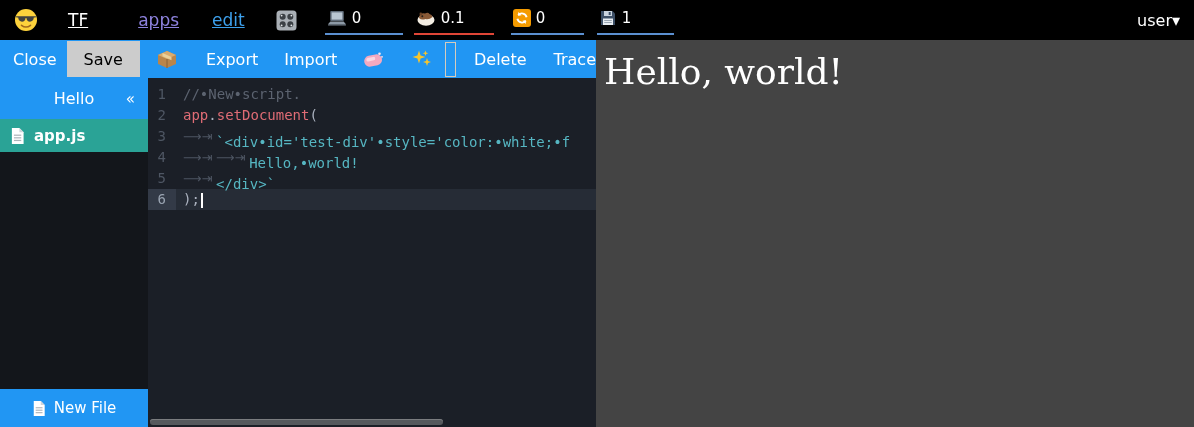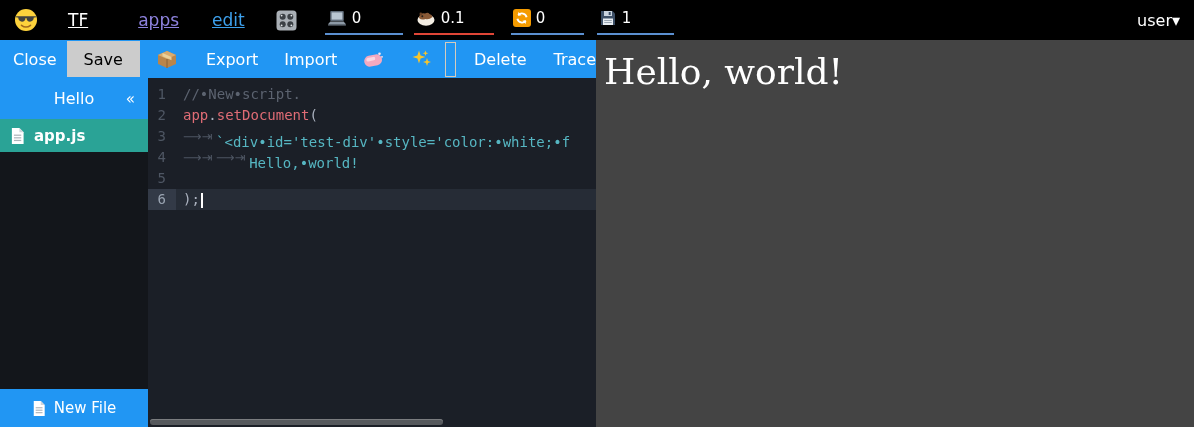--- a/index.html
+++ b/index.html
@@ -247,21 +247,21 @@
             <span>New File</span>
           </div>
         </aside>
 
         <div class="editor">
           <div>
               <div class="cm-row"><span class="cm-gutter">1</span><span class="cm-code"><span class="tok-comment">//•New•script.</span></span></div>
               <div class="cm-row"><span class="cm-gutter">2</span><span class="cm-code"><span class="tok-variable">app</span><span class="tok-punct">.</span><span class="tok-property">setDocument</span><span class="tok-punct">(</span></span></div>
               <div class="cm-row"><span class="cm-gutter">3</span><span class="cm-code"><span class="tok-tab">⟶⇥</span><span class="tok-string">`&lt;div•id='test-div'•style='color:•white;•f</span></span></div>
               <div class="cm-row"><span class="cm-gutter">4</span><span class="cm-code"><span class="tok-tab">⟶⇥</span><span class="tok-tab">⟶⇥</span><span class="tok-string">Hello,•world!</span></span></div>
-              <div class="cm-row"><span class="cm-gutter">5</span></div>
+              <div class="cm-row"><span class="cm-gutter">5</span><span class="cm-code"><span class="tok-tab">⟶⇥</span><span class="tok-string">&lt;/div&gt;`</span></span></div>
               <div class="cm-row active"><span class="cm-gutter">6</span><span class="cm-code"><span class="tok-punct">);</span><span class="cm-cursor"></span></span></div>
             </div>
           <div class="hscroll-thumb"></div>
         </div>
       </div>
     </div>
 
     <div class="preview">
       <div class="preview-text">Hello, world!</div>
     </div>

